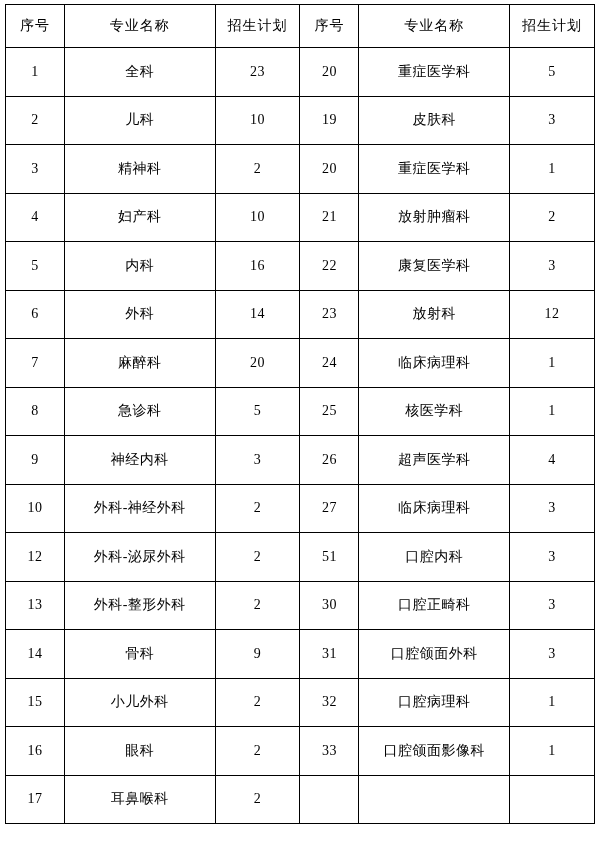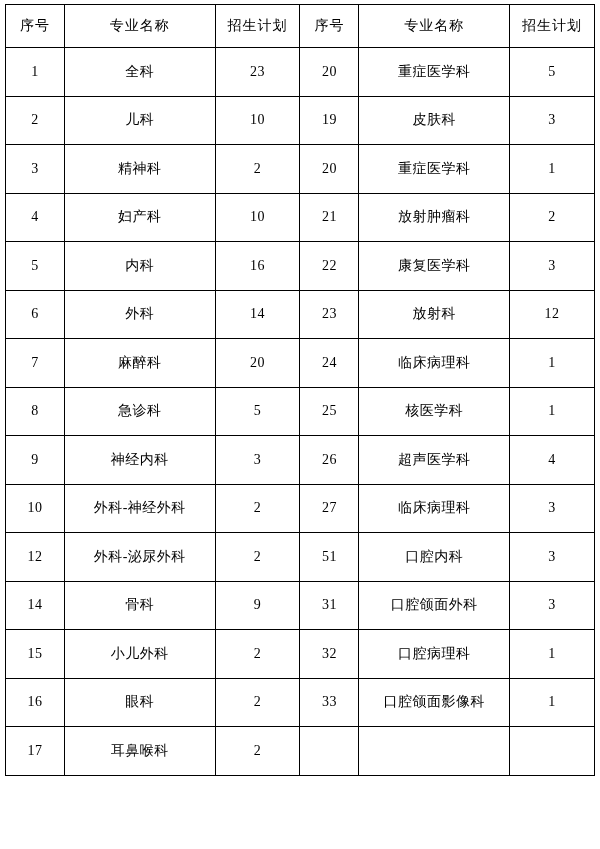--- a/index.html
+++ b/index.html
@@ -160,20 +160,28 @@
 
       <tr>
         <td class="c-no"><span class="cell-text">12</span></td>
         <td class="c-name"><span class="cell-text">外科-泌尿外科</span></td>
         <td class="c-plan"><span class="cell-text">2</span></td>
         <td class="c-no"><span class="cell-text">51</span></td>
         <td class="c-name"><span class="cell-text">口腔内科</span></td>
         <td class="c-plan"><span class="cell-text">3</span></td>
       </tr>
 
+      <tr>
+        <td class="c-no"><span class="cell-text">13</span></td>
+        <td class="c-name"><span class="cell-text">外科-整形外科</span></td>
+        <td class="c-plan"><span class="cell-text">2</span></td>
+        <td class="c-no"><span class="cell-text">30</span></td>
+        <td class="c-name"><span class="cell-text">口腔正畸科</span></td>
+        <td class="c-plan"><span class="cell-text">3</span></td>
+      </tr>
 
       <tr>
         <td class="c-no"><span class="cell-text">14</span></td>
         <td class="c-name"><span class="cell-text">骨科</span></td>
         <td class="c-plan"><span class="cell-text">9</span></td>
         <td class="c-no"><span class="cell-text">31</span></td>
         <td class="c-name"><span class="cell-text">口腔颌面外科</span></td>
         <td class="c-plan"><span class="cell-text">3</span></td>
       </tr>
 

